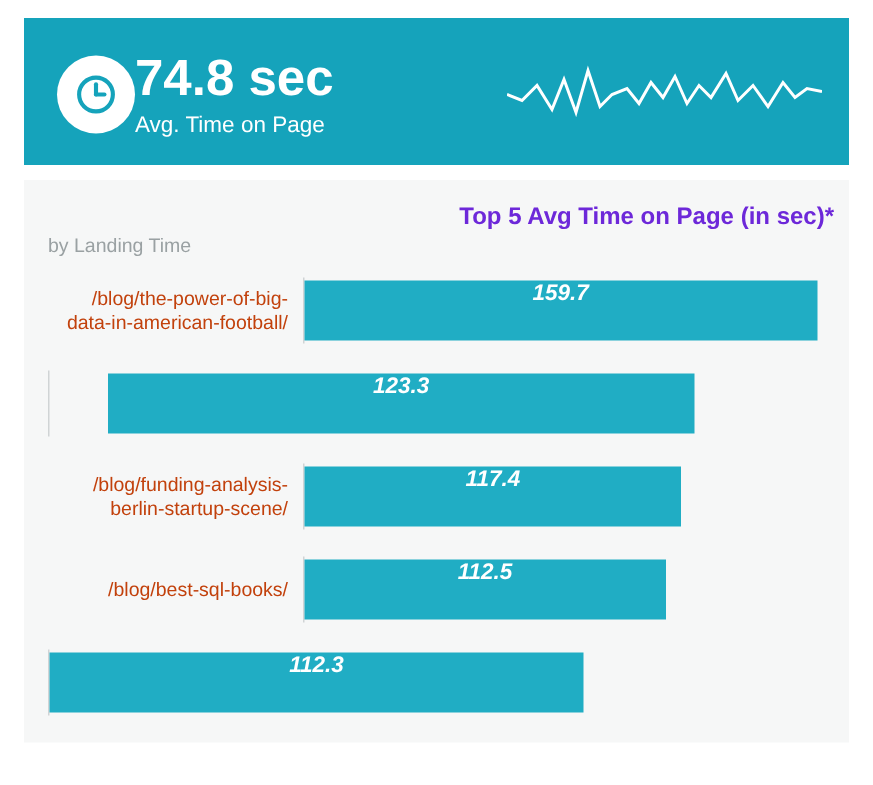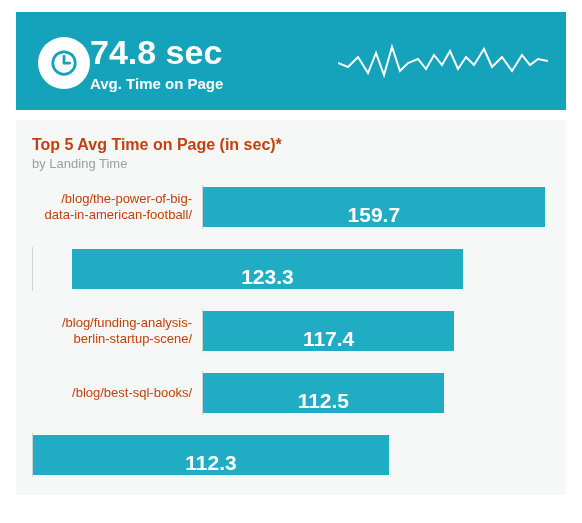--- a/index.html
+++ b/index.html
@@ -31,38 +31,39 @@
   }
   .icon-circle svg { display: block; }
   .stat-text { flex: 0 0 auto; }
   .stat-value {
     font-size: 34px;
     font-weight: 600;
     line-height: 1.1;
   }
   .stat-label {
     font-size: 15px;
-    font-weight: 700;
+    font-weight: 400;
     margin-top: 4px;
   }
   .sparkline {
     position: absolute;
     right: 18px;
     top: 50%;
     transform: translateY(-50%);
   }
   .panel {
     background: #f6f7f7;
     margin: 10px 16px 12px 16px;
     padding: 16px 10px 12px 16px;
   }
   .panel-title {
-    color: #c2410c;
+    color: #6d28d9;
     font-size: 16px;
     font-weight: 600;
+    text-align: right;
   }
   .panel-sub {
     color: #9aa1a3;
     font-size: 13px;
     margin-top: 2px;
     margin-bottom: 14px;
   }
   .chart-row {
     display: flex;
     align-items: center;
@@ -81,25 +82,26 @@
     flex: 1;
     border-left: 1px solid #d0d4d5;
     height: 44px;
     display: flex;
     align-items: center;
   }
   .bar {
     background: #20adc4;
     height: 40px;
     display: flex;
-    align-items: flex-end;
+    align-items: flex-start;
     justify-content: center;
     color: #fff;
-    font-size: 21px;
+    font-size: 15px;
     font-weight: 600;
+    font-style: italic;
   }
 </style>
 </head>
 <body>
 
 <div class="stat-card">
   <div class="icon-circle">
     <svg width="30" height="30" viewBox="0 0 24 24">
       <circle cx="12" cy="12" r="9" fill="none" stroke="#15a3bb" stroke-width="2.2"></circle>
       <line x1="12" y1="12" x2="12" y2="6.5" stroke="#15a3bb" stroke-width="2.2" stroke-linecap="round"></line>

